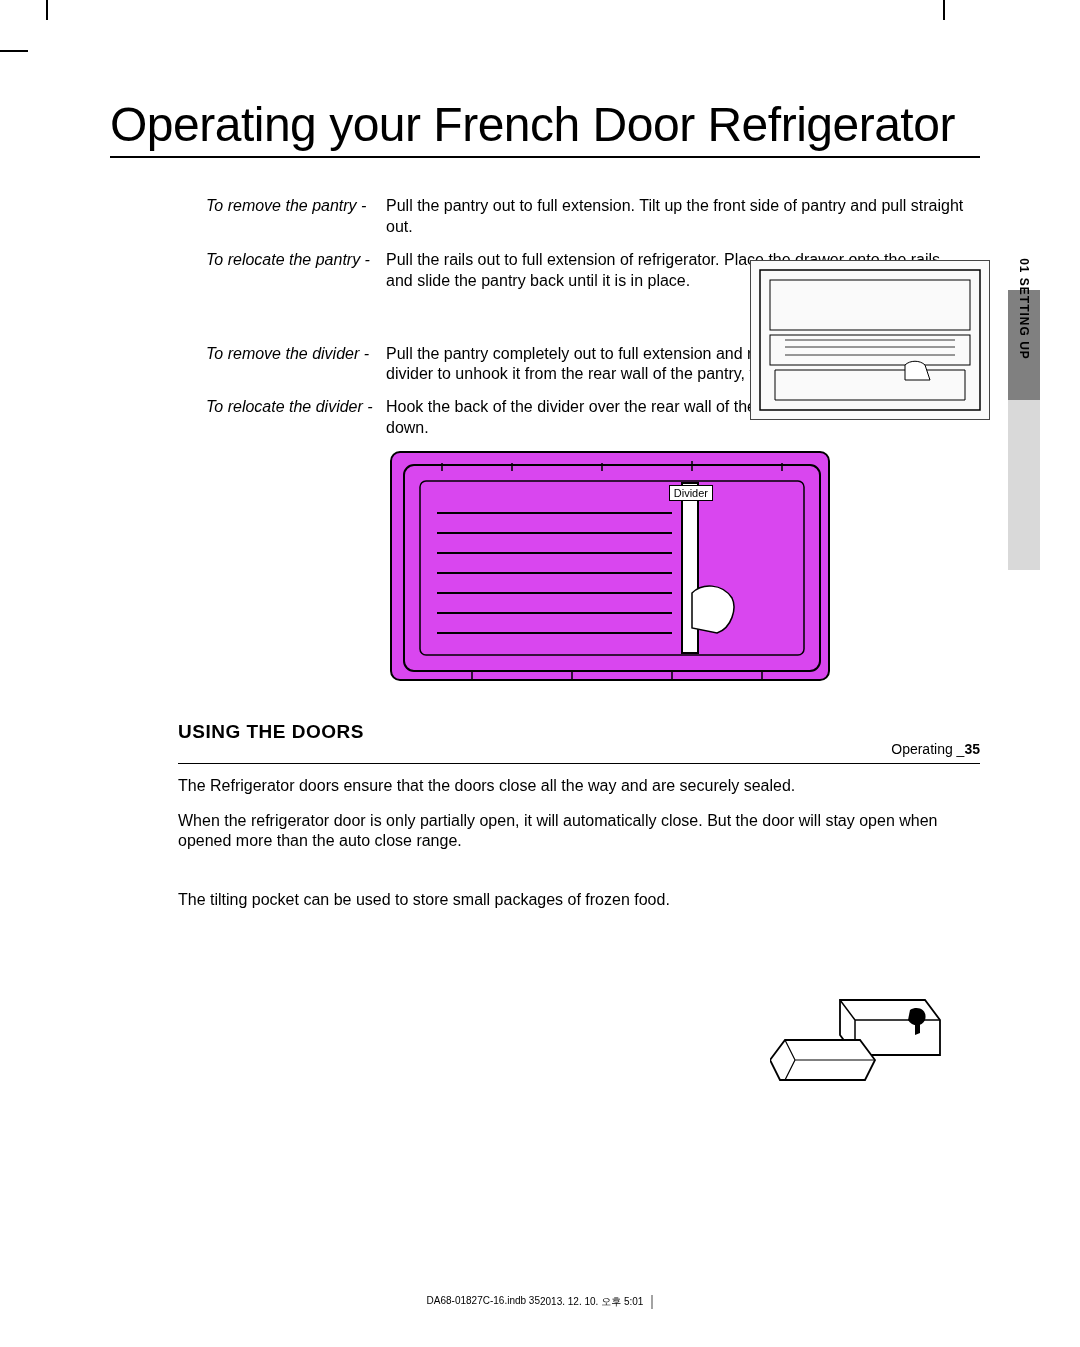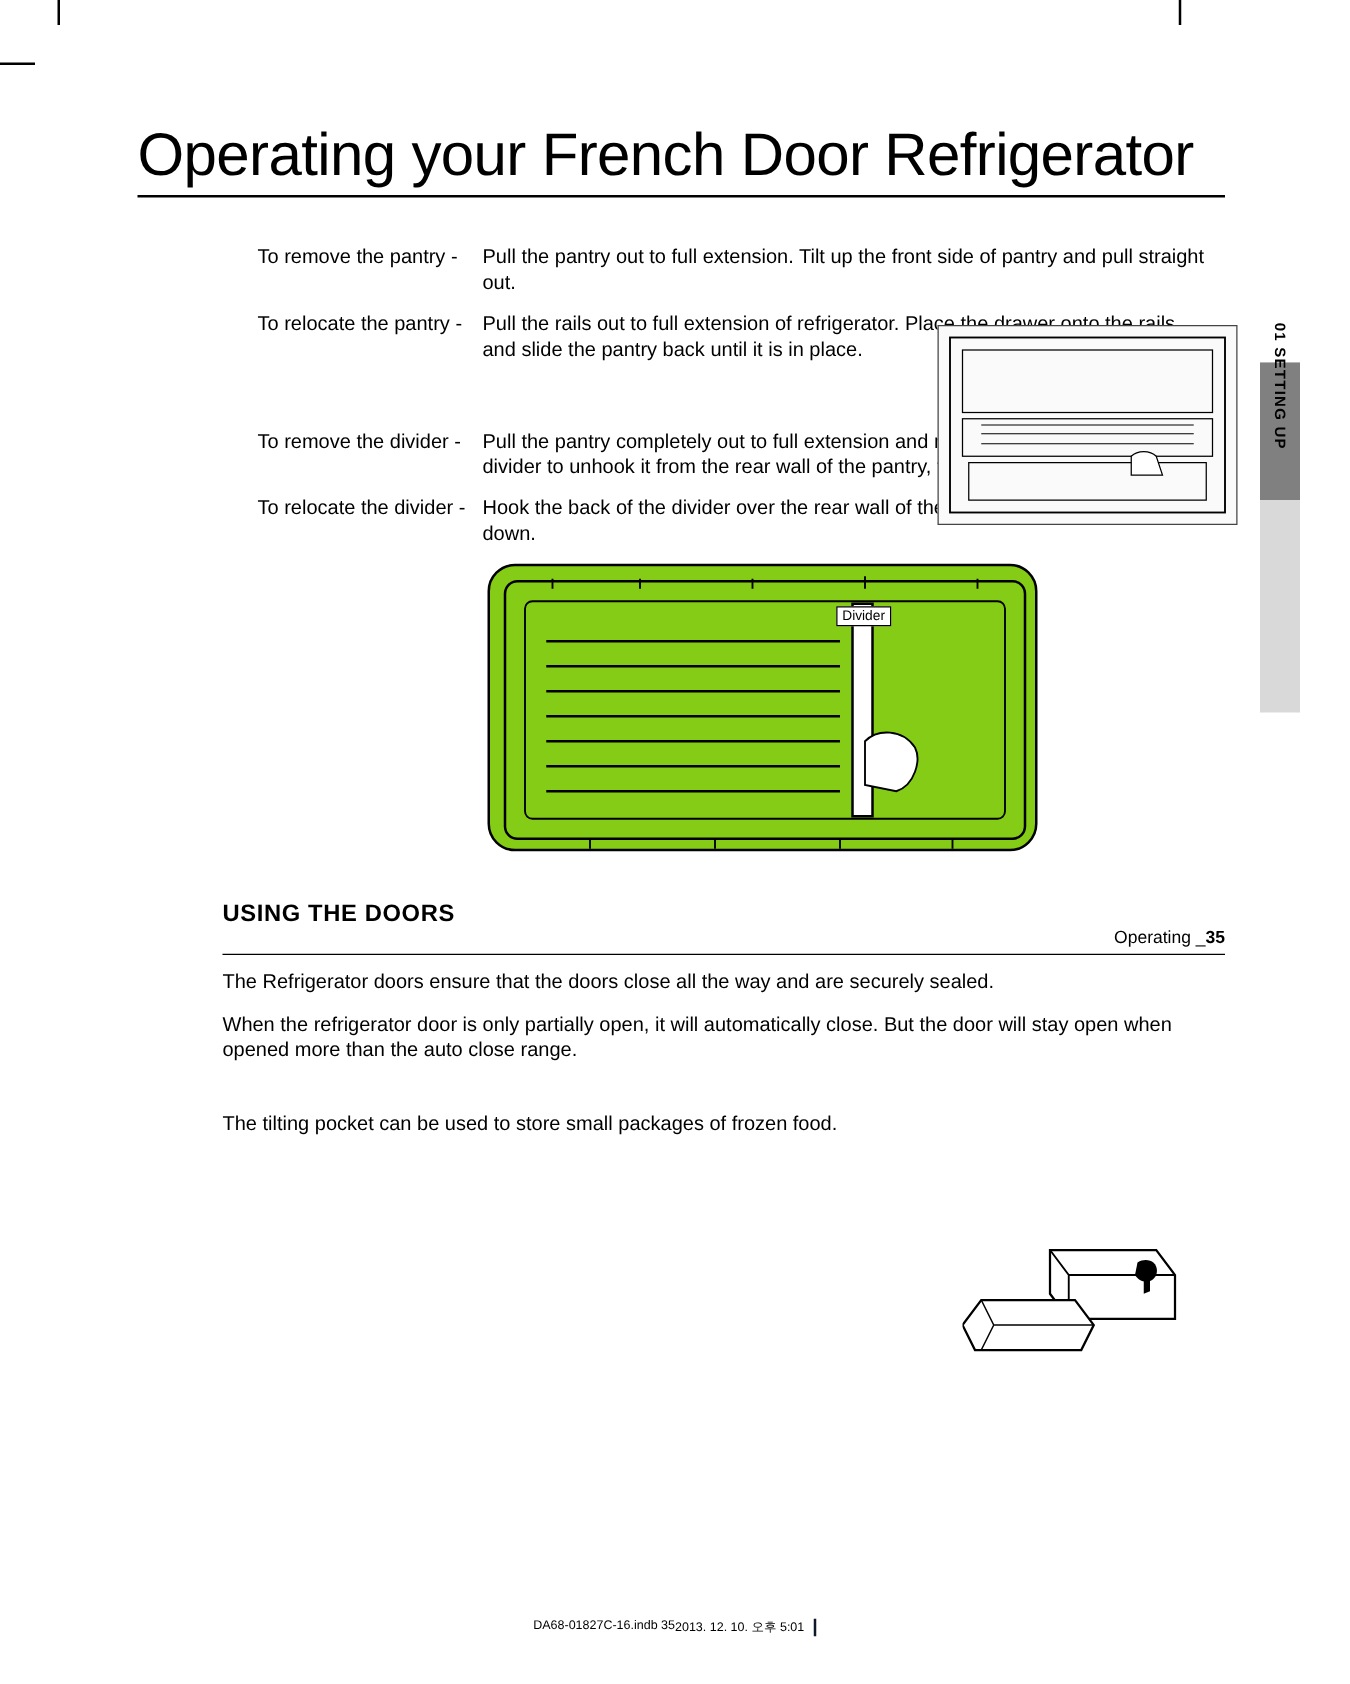--- a/index.html
+++ b/index.html
@@ -55,20 +55,21 @@
     .instr-block {
       display: flex;
       margin-left: 96px;
       margin-bottom: 12px;
       font-size: 16px;
       line-height: 1.3;
     }
     .instr-label {
       width: 180px;
       flex-shrink: 0;
+      font-style: italic;
     }
     .instr-text {
       flex: 1;
       padding-right: 10px;
     }
     .figure-box {
       position: absolute;
       border: 1px solid #444;
       background: #fafafa;
       display: flex;
@@ -80,22 +81,22 @@
       right: -10px;
       width: 240px;
       height: 160px;
     }
     .fig2 {
       position: relative;
       width: 440px;
       height: 230px;
       margin: 12px auto 40px 280px;
       border: 2px solid #000;
-      border-radius: 22px;
-      background: #84cc16;
+      border-radius: 10px;
+      background: #d946ef;
     }
     .divider-label {
       position: absolute;
       top: 32px;
       right: 115px;
       font-size: 11px;
       background: #fff;
       border: 1px solid #000;
       padding: 1px 4px;
     }
@@ -161,21 +162,21 @@
       bottom: 38px;
       left: 70px;
       right: 70px;
       display: flex;
       justify-content: center;
       font-size: 10px;
       font-family: Arial, sans-serif;
       color: #000;
     }
     .print-footer .right {
-      border-right: 2px solid #0f172a;
+      border-right: 2px solid #a3a3a3;
       padding-right: 8px;
     }
     .row1 { width: 500px; }
     .row2 { width: 760px; }
   </style>
 </head>
 <body>
 
 <div class="crop-marks">
   <div class="crop-tl-v"></div>

